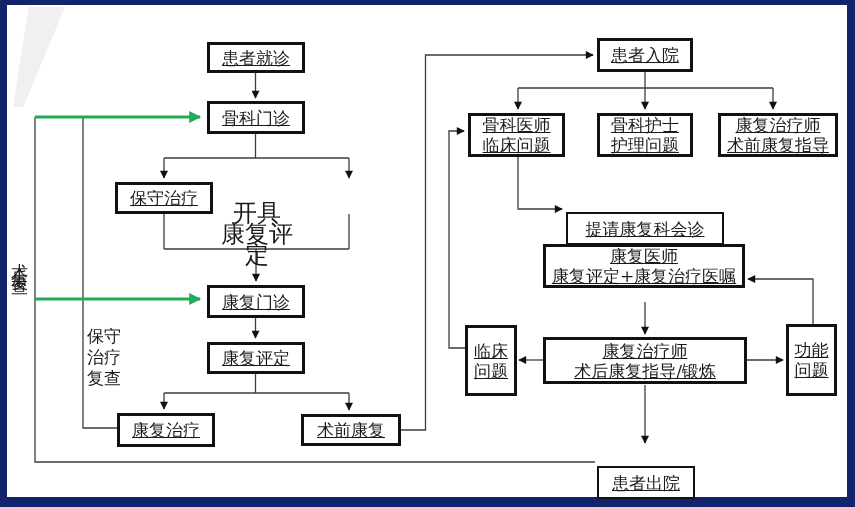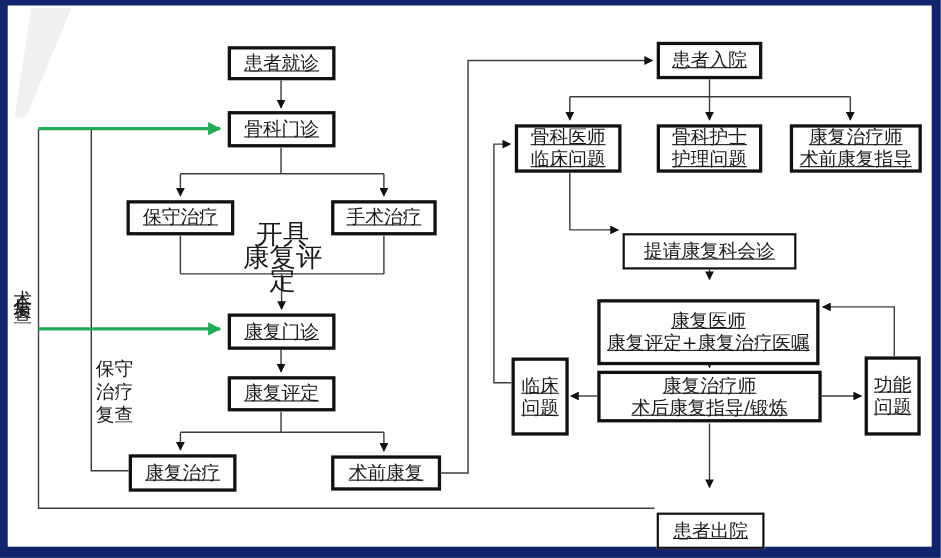--- a/index.html
+++ b/index.html
@@ -80,23 +80,20 @@
 
   <div class="node" style="left:207px;top:42px;width:98px;height:31px">
       <span>患者就诊</span>
     </div>
   <div class="node" style="left:207px;top:101px;width:98px;height:33px">
       <span>骨科门诊</span>
     </div>
   <div class="node" style="left:115px;top:182px;width:98px;height:32px">
       <span>保守治疗</span>
     </div>
-  <div class="node" style="left:301px;top:182px;width:96px;height:32px">
-      <span>手术治疗</span>
-    </div>
   <div class="node" style="left:207px;top:285px;width:98px;height:33px">
       <span>康复门诊</span>
     </div>
   <div class="node" style="left:207px;top:342px;width:98px;height:32px">
       <span>康复评定</span>
     </div>
   <div class="node" style="left:117px;top:413px;width:98px;height:34px">
       <span>康复治疗</span>
     </div>
   <div class="node" style="left:301px;top:414px;width:100px;height:32px">
@@ -114,21 +111,21 @@
       <span>骨科护士
 护理问题</span>
     </div>
   <div class="node" style="left:718px;top:113px;width:120px;height:44px">
       <span>康复治疗师
 术前康复指导</span>
     </div>
   <div class="node thin" style="left:566px;top:193px;width:158px;height:33px">
       <span>提请康复科会诊</span>
     </div>
-  <div class="node" style="left:543px;top:272px;width:202px;height:60px">
+  <div class="node" style="left:543px;top:244px;width:202px;height:44px">
       <span>康复医师
 康复评定+康复治疗医嘱</span>
     </div>
   <div class="node" style="left:465px;top:325px;width:52px;height:71px">
       <span>临床
 问题</span>
     </div>
   <div class="node" style="left:543px;top:337px;width:204px;height:47px">
       <span>康复治疗师
 术后康复指导/锻炼</span>

